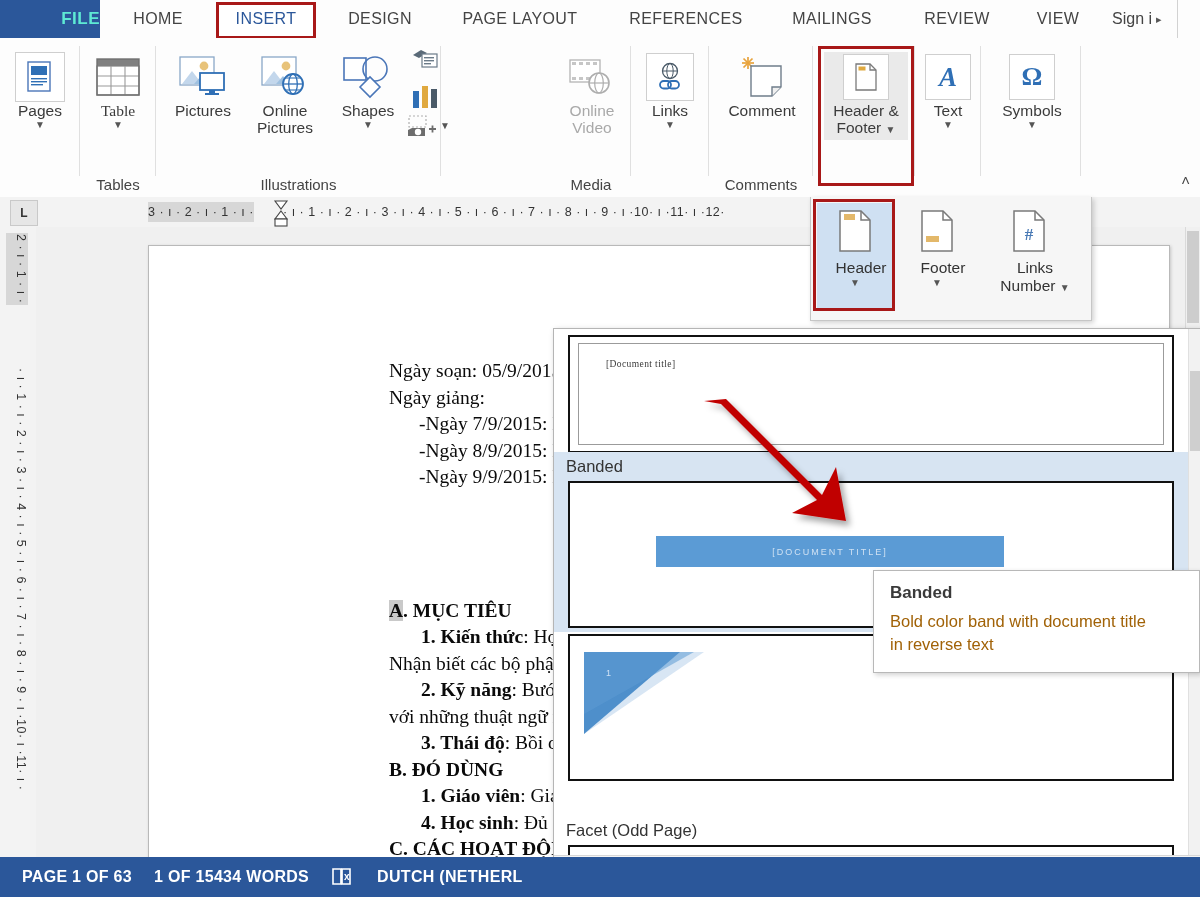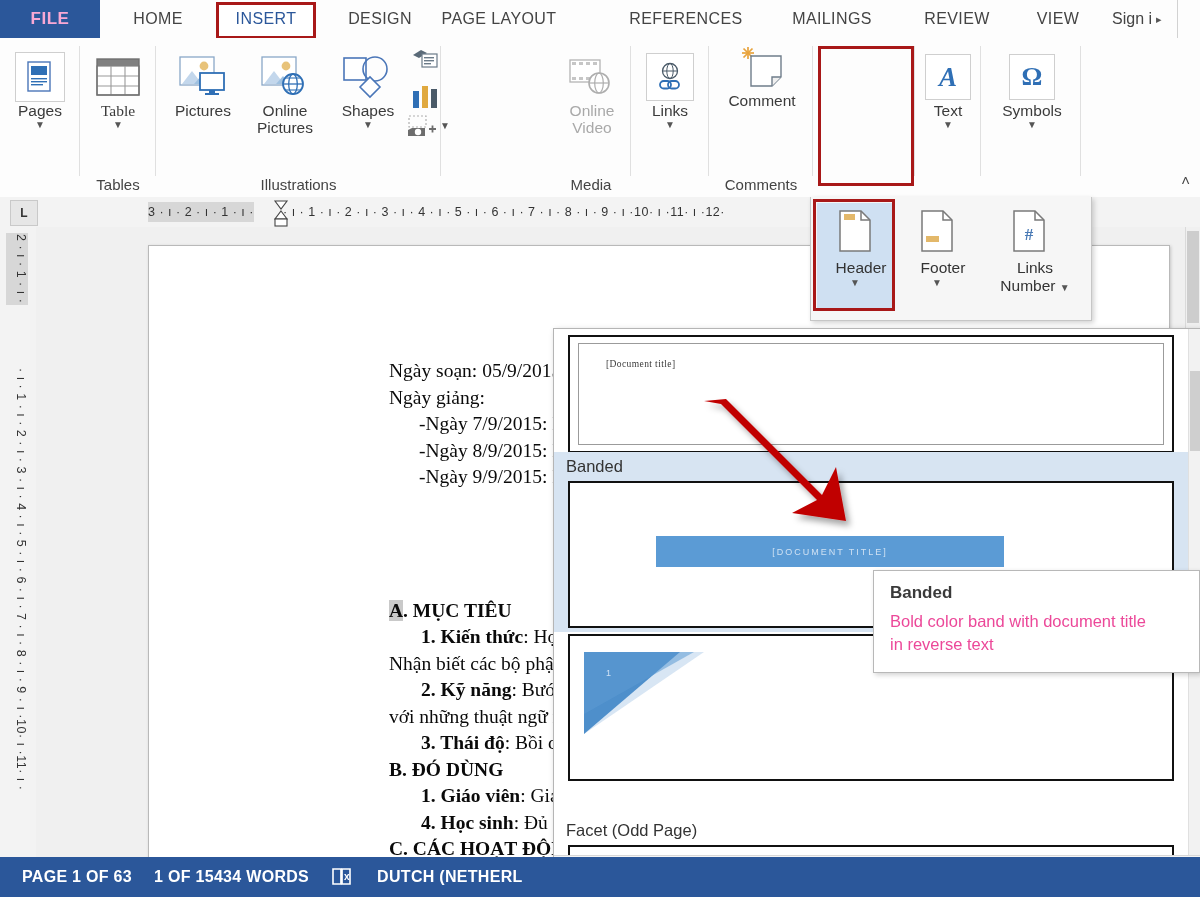--- a/index.html
+++ b/index.html
@@ -6,22 +6,22 @@
   body{
     width:1200px;height:897px;overflow:hidden;
     font-family:"Liberation Sans", sans-serif;
     background:#ffffff;
     -webkit-font-smoothing:antialiased;
   }
   #app{position:relative;width:1200px;height:897px;}
 
   
   .tabbar{position:absolute;left:0;top:0;width:1200px;height:38px;background:#fdfdfd;border-bottom:1px solid #e1e1e1;}
-  .tab-file{position:absolute;left:0;top:0;width:100px;height:38px;background:#2b579a;color:#f9a8d4;
-    font-size:17px;font-weight:bold;letter-spacing:.5px;display:flex;align-items:center;justify-content:center;}
+  .tab-file{position:absolute;left:0;top:0;width:100px;height:38px;background:#2b579a;color:#5eead4;
+    font-size:17px;font-weight:bold;letter-spacing:.5px;display:flex;align-items:center;justify-content:flex-end;}
   .tab{position:absolute;top:0;height:38px;display:flex;align-items:center;justify-content:center;
     font-size:16px;color:#444;letter-spacing:.4px;}
   .tab.active{color:#2b579a;background:#ffffff;}
   .tab-hl{position:absolute;border:3px solid #a81818;box-sizing:border-box;}
   .signin{position:absolute;top:0;height:38px;display:flex;align-items:center;font-size:16px;color:#444;}
   .tiny-caret{font-size:11px;color:#555;margin-left:4px;}
   .right-edge-box{position:absolute;right:0;top:0;width:22px;height:38px;border-left:1px solid #d2d2d2;}
 
   
   .ribbon{position:absolute;left:0;top:38px;width:1200px;height:159px;background:#fdfdfd;border-bottom:1px solid #d4d4d4;}
@@ -85,21 +85,21 @@
   .gal-footer{position:absolute;left:0;bottom:0;width:647px;height:42px;background:#f4f4f4;border-top:1px solid #d8d8d8;
     display:flex;align-items:center;}
   .gal-footer .lnk{font-size:17px;color:#333;margin-left:12px;}
   .gal-footer .lnk u{text-decoration:underline;}
   .globe-ic{width:26px;height:26px;margin-left:18px;border:1px solid #9aa4ae;background:#fff;position:relative;}
 
   
   .tooltip{position:absolute;left:873px;top:570px;width:327px;height:103px;background:#fff;border:1px solid #b8b8b8;
     box-shadow:2px 2px 5px rgba(0,0,0,.18);padding:12px 0 0 16px;box-sizing:border-box;}
   .tt-title{font-size:17px;font-weight:bold;color:#3a3a3a;margin-bottom:7px;}
-  .tt-body{font-size:16.5px;color:#ec4899;line-height:23px;}
+  .tt-body{font-size:16.5px;color:#a16207;line-height:23px;}
 
   
   .arrow{position:absolute;left:700px;top:395px;width:170px;height:150px;pointer-events:none;}
 
   
   .status{position:absolute;left:0;bottom:0;width:1200px;height:40px;background:#2b579a;color:#fff;
     display:flex;align-items:center;font-size:16px;letter-spacing:.3px;}
   .status .it{margin-left:22px;font-weight:bold;}
 </style>
 </head>
@@ -116,21 +116,21 @@
       <span>HOME</span>
     </div>
     <div class="tab active" style="left:218px;width:96px;">
       <span>INSERT</span>
     </div>
     <div class="tab-hl" style="left:216px;top:2px;width:100px;height:37px;"></div>
 
     <div class="tab" style="left:330px;width:100px;">
       <span>DESIGN</span>
     </div>
-    <div class="tab" style="left:423px;width:152px;">
+    <div class="tab" style="left:444px;width:152px;">
       <span>PAGE LAYOUT</span>
     </div>
     <div class="tab" style="left:610px;width:152px;">
       <span>REFERENCES</span>
     </div>
     <div class="tab" style="left:772px;width:120px;">
       <span>MAILINGS</span>
     </div>
     <div class="tab" style="left:904px;width:106px;">
       <span>REVIEW</span>
@@ -318,40 +318,55 @@
             </svg>
           </span>
         </span>
         <span class="lbl">Links</span>
         <span class="caret">▼</span>
       </div>
     </div>
 
     <div class="grp" style="left:709px;width:104px;">
       <div class="sep"></div>
-      <div class="btn" style="left:8px;top:4px;width:90px;">
+      <div class="btn" style="left:8px;top:14px;width:90px;">
         <span class="glyph">
           <svg width="50" height="44" viewBox="0 0 50 44">
             <g stroke="#e8a33d" stroke-width="1.7" fill="none">
               <line x1="11" y1="2" x2="11" y2="14"></line>
                 <line x1="5" y1="8" x2="17" y2="8"></line>
               <line x1="6.5" y1="3.5" x2="15.5" y2="12.5"></line>
                 <line x1="15.5" y1="3.5" x2="6.5" y2="12.5"></line>
             </g>
             <path d="M14 11 H44 V32 L35 41 H14 Z" fill="#fff" stroke="#6f7d8a" stroke-width="1.4"></path>
             <path d="M35 41 L35 32 L44 32" fill="#f0f0f0" stroke="#6f7d8a" stroke-width="1.4"></path>
           </svg>
         </span>
         <span class="lbl">Comment</span>
       </div>
       <div class="grp-label">Comments</div>
     </div>
 
     <div class="grp" style="left:813px;width:102px;">
       <div class="sep"></div>
+      <div class="btn" style="left:11px;top:14px;width:84px;background:#eaeaea;padding-bottom:4px;">
+        <span class="glyph">
+          <span class="iconbox" style="width:44px;height:44px;">
+            <svg width="22" height="28" viewBox="0 0 22 28">
+              <path d="M1 1 H15 L21 7 V27 H1 Z" fill="#fff" stroke="#7a7a7a" stroke-width="1.3"></path>
+              <path d="M15 1 V7 H21" fill="none" stroke="#7a7a7a" stroke-width="1.3"></path>
+              <rect x="3.5" y="3.5" width="7" height="4" fill="#e0a93f"></rect>
+            </svg>
+          </span>
+        </span>
+        <span class="lbl">Header &amp;</span>
+        <span class="lbl">
+          <span>Footer</span> <span class="caret" style="display:inline;">▼</span>
+        </span>
+      </div>
       <div class="tab-hl" style="left:5px;top:8px;width:96px;height:140px;"></div>
     </div>
 
     <div class="grp" style="left:915px;width:66px;">
       <div class="sep"></div>
       <div class="btn" style="left:8px;top:14px;width:50px;">
         <span class="glyph">
           <span class="iconbox" style="width:44px;height:44px;">
             <span style="font-family:'Liberation Serif',serif;font-style:italic;font-weight:bold;font-size:27px;color:#2f6fb5;">A</span>
           </span>

